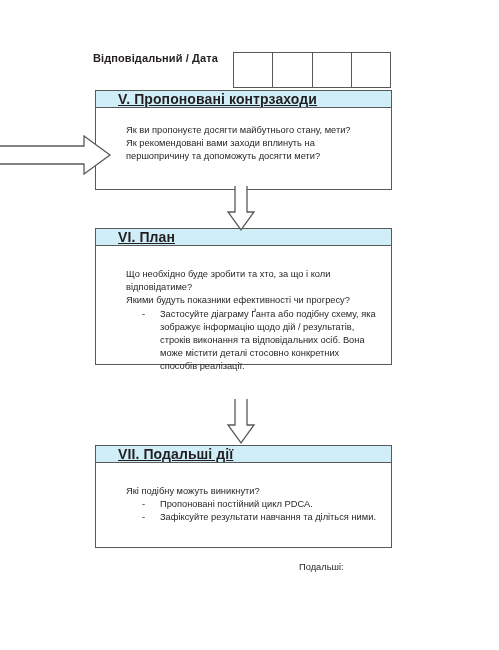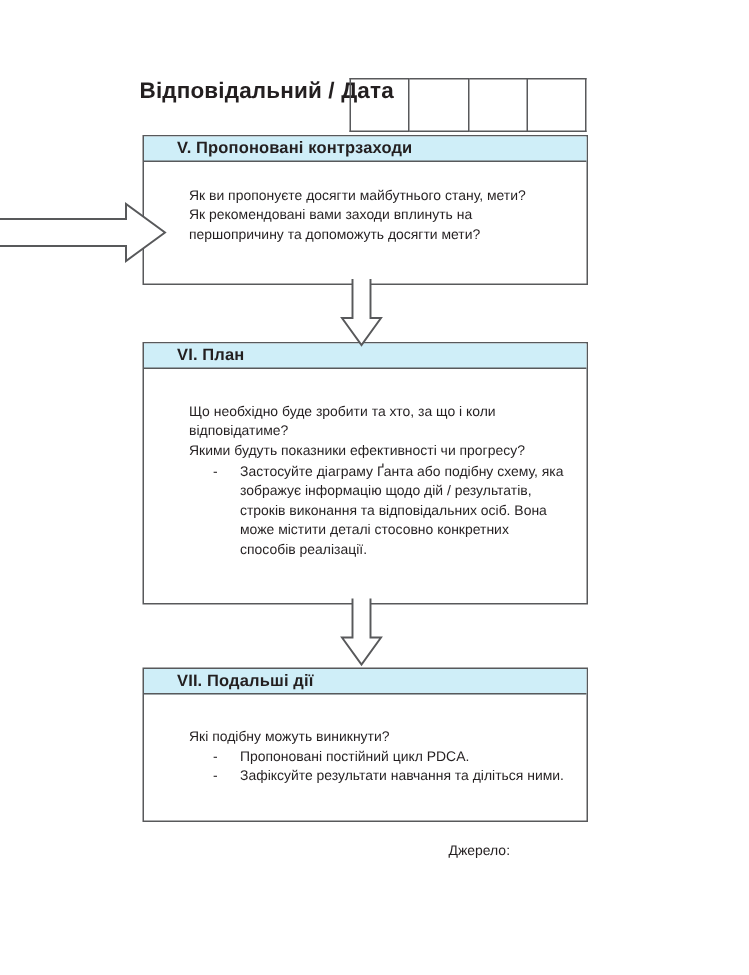--- a/index.html
+++ b/index.html
@@ -21,21 +21,21 @@
     position: absolute;
     left: 93px;
     top: 46px;
     width: 300px;
     height: 44px;
   }
   #responsible-label {
     position: absolute;
     left: 0;
     top: 6px;
-    font-size: 15px;
+    font-size: 11px;
     font-weight: bold;
     letter-spacing: 0.1px;
     white-space: nowrap;
   }
   #responsible-table {
     position: absolute;
     left: 140px;
     top: 6px;
     width: 158px;
     height: 36px;
@@ -58,25 +58,26 @@
   }
   .section-header {
     height: 17px;
     background: #cfeef8;
     border-bottom: 1px solid #58595b;
     box-sizing: border-box;
     display: flex;
     align-items: center;
   }
   .section-header-text {
-    font-size: 11px;
+    font-size: 14px;
     font-weight: bold;
     padding-left: 22px;
     letter-spacing: 0.1px;
     line-height: 1;
+    text-decoration: underline;
   }
   .section-body {
     padding: 22px 14px 10px 30px;
     font-size: 9.3px;
     line-height: 13.2px;
   }
   .section-body p {
     margin: 0;
   }
   .bullet-list {
@@ -91,21 +92,21 @@
   }
   .bullet-list li .dash {
     position: absolute;
     left: 16px;
     top: 0;
   }
 
   
   #section-v       { top: 90px;  height: 100px; }
   #section-v .section-body  { padding-top: 16px; }
-  #section-vi      { top: 228px; height: 175px; }
+  #section-vi      { top: 228px; height: 137px; }
   #section-vii     { top: 445px; height: 103px; }
 
   
   #arrow-in {
     position: absolute;
     left: 0px;
     top: 133px;
     width: 112px;
     height: 44px;
   }
@@ -207,16 +208,16 @@
 
 <svg class="arrow-down" id="arrow-v-to-vi" viewBox="0 0 32 46">
   <polyline points="10,-4 10,26 3,26 16,44 29,26 22,26 22,-4" fill="#ffffff" stroke="#58595b" stroke-width="1.3" stroke-linejoin="miter"></polyline>
 </svg>
 
 <svg class="arrow-down" id="arrow-vi-to-vii" viewBox="0 0 32 46">
   <polyline points="10,-4 10,26 3,26 16,44 29,26 22,26 22,-4" fill="#ffffff" stroke="#58595b" stroke-width="1.3" stroke-linejoin="miter"></polyline>
 </svg>
 
 <div id="source-block">
-  <div>Джерело:</div>
+  <div>Подальші:</div>
 </div>
 
 <div id="page-number">21</div>
 
 </body></html>

